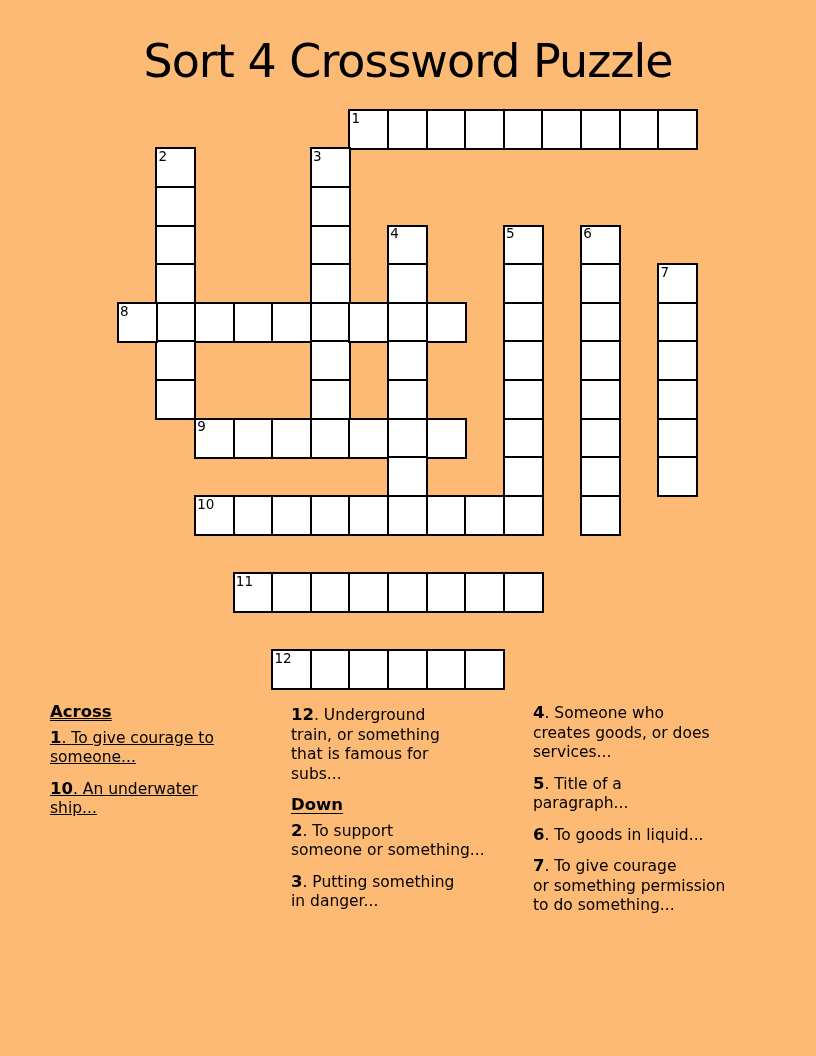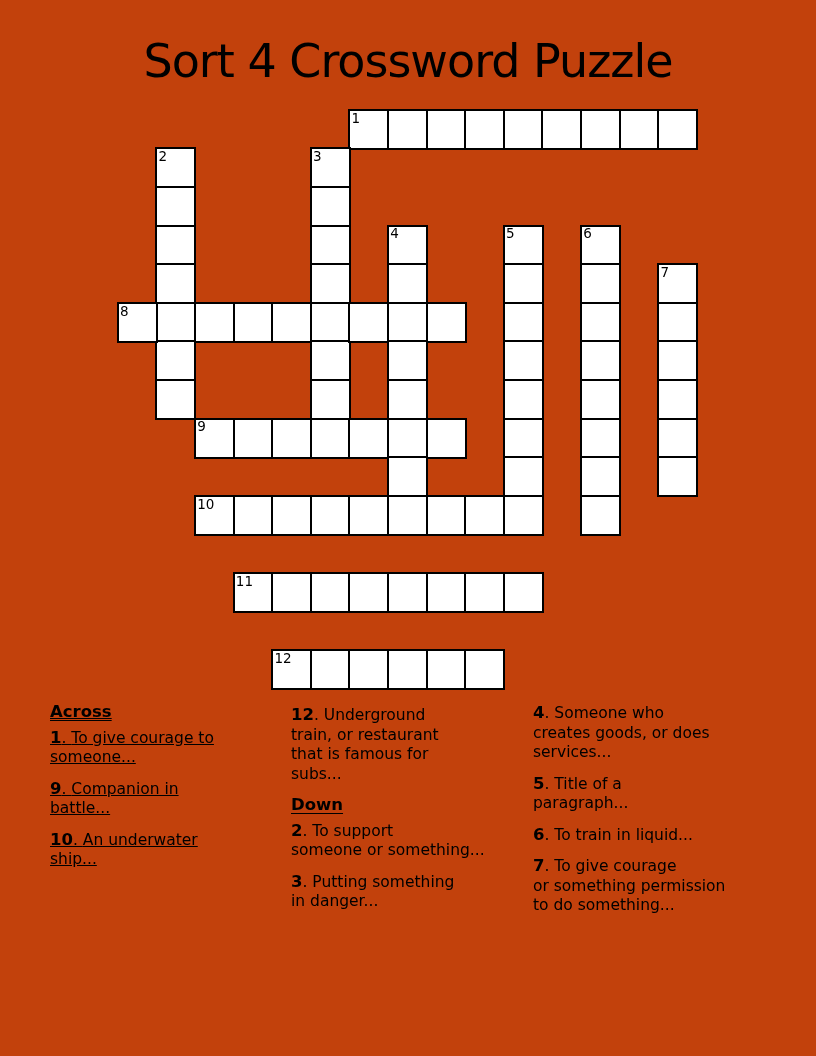--- a/index.html
+++ b/index.html
@@ -1,20 +1,20 @@
 <!DOCTYPE html>
 <html><head>
 <meta charset="utf-8">
 <style>
   html, body { margin: 0; padding: 0; background: #ffffff; }
   .page {
     position: relative;
     width: 816px;
     height: 1056px;
-    background: #c2410c;
+    background: #fdba74;
     overflow: hidden;
     font-family: "DejaVu Sans", sans-serif;
     color: #000000;
   }
   .title {
     position: absolute;
     top: 36px;
     left: 0;
     width: 100%;
     margin: 0;
@@ -159,41 +159,39 @@
       <div class="cellnum" style="left: 197.2px; top: 420.3px;">9</div>
       <div class="cellnum" style="left: 197.2px; top: 497.5px;">10</div>
       <div class="cellnum" style="left: 235.8px; top: 574.7px;">11</div>
       <div class="cellnum" style="left: 274.4px; top: 651.9px;">12</div>
     </div>
   <div class="clues">
     <div class="clue-col" id="clue-col-a">
         <p class="clue-heading">Across</p>
         <p class="clue"><b class="clue-num">1</b><span>. </span><span class="clue-text">To give courage to
 someone...</span></p>
-        <p class="clue"><b class="clue-num">9</b><span>. </span><span class="clue-text">Companion in
-battle...</span></p>
         <p class="clue"><b class="clue-num">10</b><span>. </span><span class="clue-text">An underwater
 ship...</span></p>
       </div>
     <div class="clue-col" id="clue-col-b">
         <p class="clue"><b class="clue-num">12</b><span>. </span><span class="clue-text">Underground
-train, or restaurant
+train, or something
 that is famous for
 subs...</span></p>
         <p class="clue-heading">Down</p>
         <p class="clue"><b class="clue-num">2</b><span>. </span><span class="clue-text">To support
 someone or something...</span></p>
         <p class="clue"><b class="clue-num">3</b><span>. </span><span class="clue-text">Putting something
 in danger...</span></p>
       </div>
     <div class="clue-col" id="clue-col-c">
         <p class="clue"><b class="clue-num">4</b><span>. </span><span class="clue-text">Someone who
 creates goods, or does
 services...</span></p>
         <p class="clue"><b class="clue-num">5</b><span>. </span><span class="clue-text">Title of a
 paragraph...</span></p>
-        <p class="clue"><b class="clue-num">6</b><span>. </span><span class="clue-text">To train in liquid...</span></p>
+        <p class="clue"><b class="clue-num">6</b><span>. </span><span class="clue-text">To goods in liquid...</span></p>
         <p class="clue"><b class="clue-num">7</b><span>. </span><span class="clue-text">To give courage
 or something permission
 to do something...</span></p>
       </div>
   </div>
 </div>
 
 </body></html>

